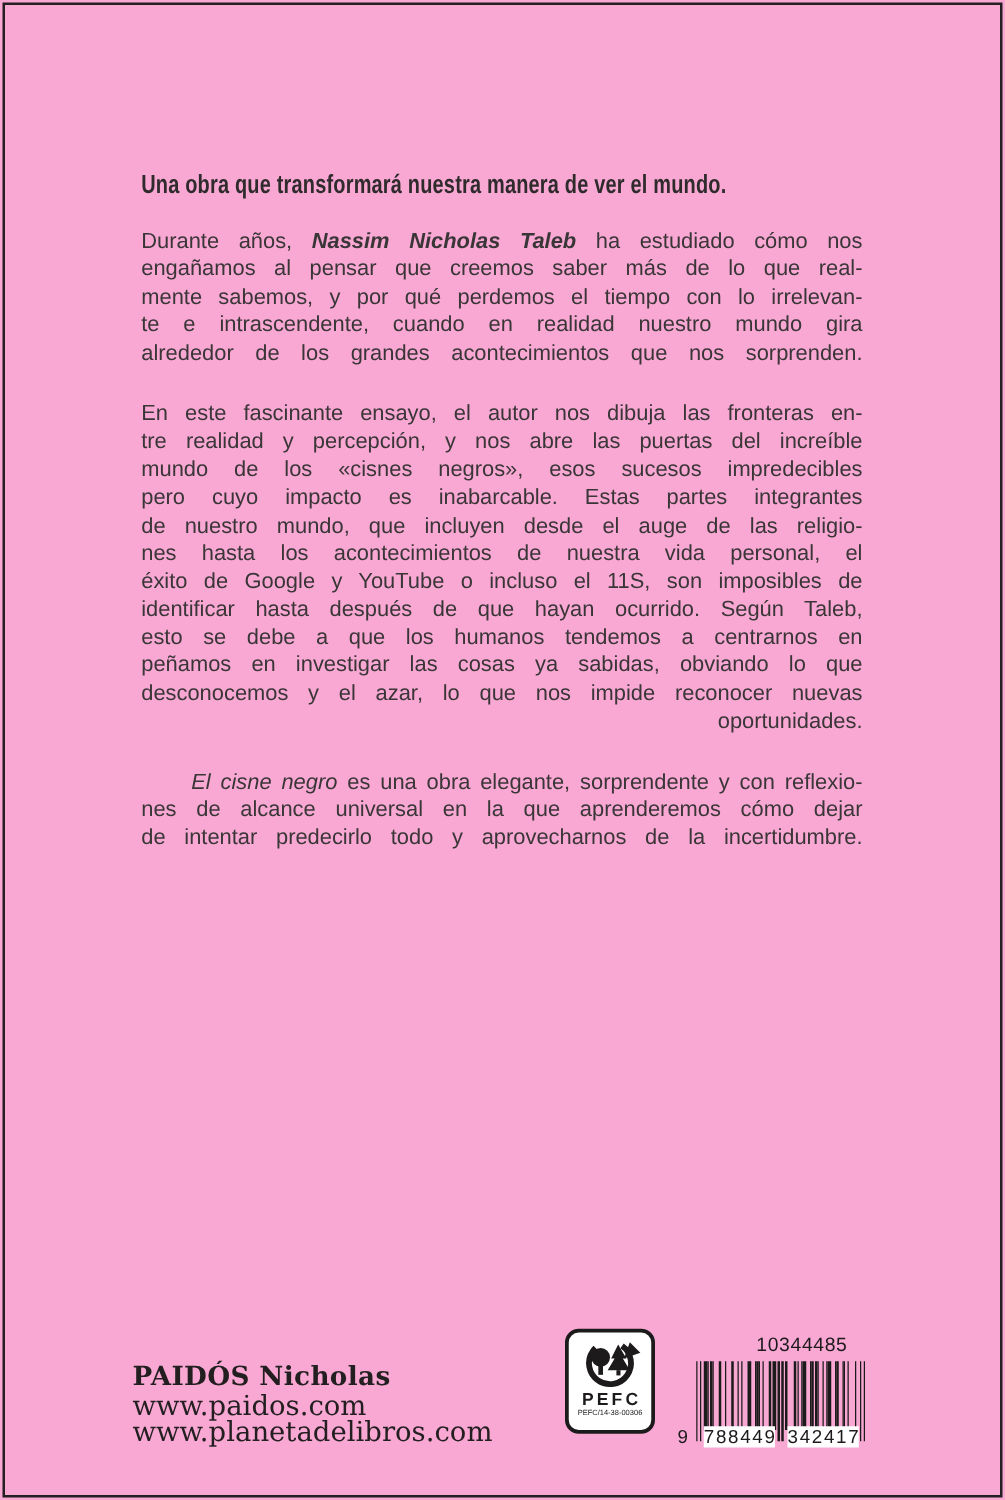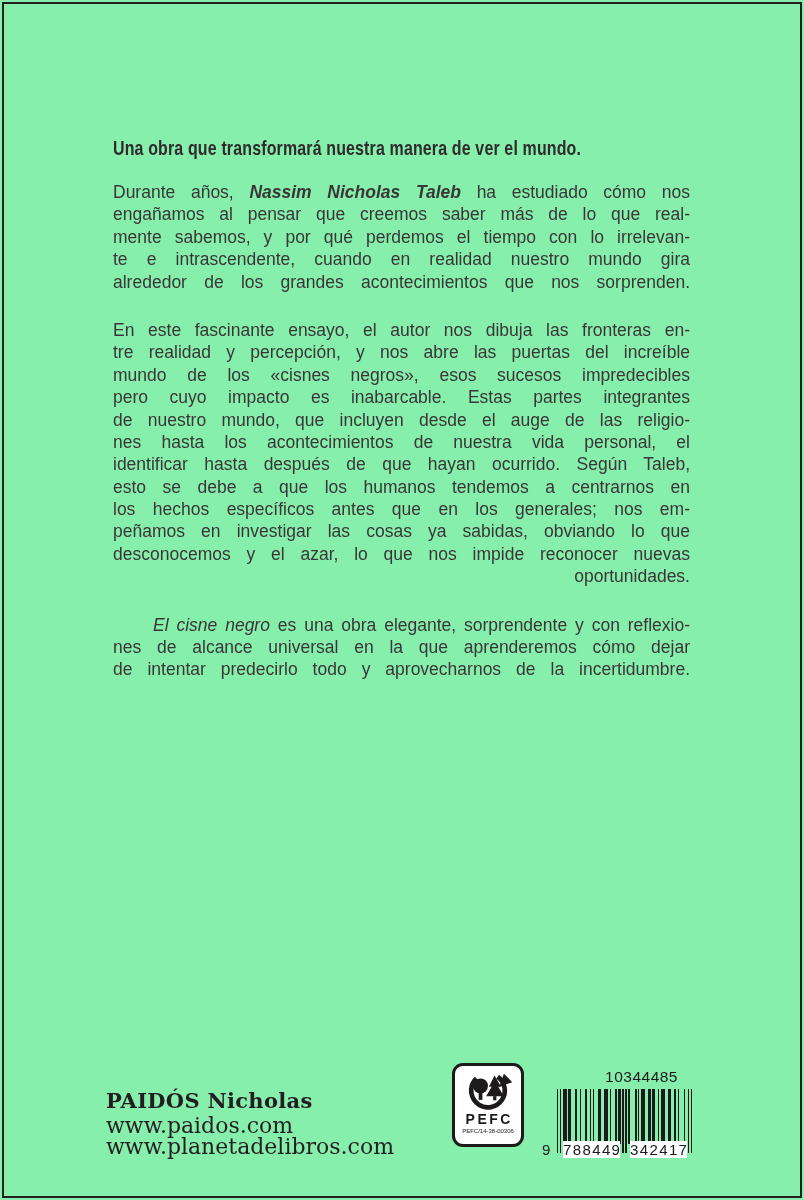--- a/index.html
+++ b/index.html
@@ -1,16 +1,16 @@
 <!DOCTYPE html>
 <html><head>
 <meta charset="utf-8">
 <style>
   html,body{margin:0;padding:0;background:#fff;}
-  .page{position:relative;width:804px;height:1200px;background:#86efac;overflow:hidden;
+  .page{position:relative;width:804px;height:1200px;background:#f9a8d4;overflow:hidden;
         font-family:"Liberation Sans",sans-serif;color:#393536;}
   .frame{position:absolute;inset:2px;border:2px solid #241f20;pointer-events:none;}
 
   .headline{position:absolute;left:113px;top:136px;font-size:21px;font-weight:700;color:#2f2b2c;
             white-space:nowrap;transform:scaleX(.76);transform-origin:left top;letter-spacing:.2px;}
 
   .bodytext{position:absolute;left:113px;top:181px;width:577px;font-size:17.5px;color:#3a3637;}
   .para + .para{margin-top:26px;}
   .line{height:22.4px;line-height:22.4px;white-space:nowrap;}
   .line.jl{text-align:justify;text-align-last:justify;white-space:normal;}
@@ -58,23 +58,23 @@
         <div class="line jl"><span>te e intrascendente, cuando en realidad nuestro mundo gira</span></div>
         <div class="line jl"><span>alrededor de los grandes acontecimientos que nos sorprenden.</span></div>
       </div>
       <div class="para">
         <div class="line jl"><span>En este fascinante ensayo, el autor nos dibuja las fronteras en-</span></div>
         <div class="line jl"><span>tre realidad y percepción, y nos abre las puertas del increíble</span></div>
         <div class="line jl"><span>mundo de los «cisnes negros», esos sucesos impredecibles</span></div>
         <div class="line jl"><span>pero cuyo impacto es inabarcable. Estas partes integrantes</span></div>
         <div class="line jl"><span>de nuestro mundo, que incluyen desde el auge de las religio-</span></div>
         <div class="line jl"><span>nes hasta los acontecimientos de nuestra vida personal, el</span></div>
+        <div class="line jl"><span>éxito de Google y YouTube o incluso el 11S, son imposibles de</span></div>
         <div class="line jl"><span>identificar hasta después de que hayan ocurrido. Según Taleb,</span></div>
         <div class="line jl"><span>esto se debe a que los humanos tendemos a centrarnos en</span></div>
-        <div class="line jl"><span>los hechos específicos antes que en los generales; nos em-</span></div>
         <div class="line jl"><span>peñamos en investigar las cosas ya sabidas, obviando lo que</span></div>
         <div class="line jl"><span>desconocemos y el azar, lo que nos impide reconocer nuevas</span></div>
         <div class="line cl"><span>oportunidades.</span></div>
       </div>
       <div class="para">
         <div class="line jl"><span class="i">El cisne negro</span><span> es una obra elegante, sorprendente y con reflexio-</span></div>
         <div class="line jl"><span>nes de alcance universal en la que aprenderemos cómo dejar</span></div>
         <div class="line jl"><span>de intentar predecirlo todo y aprovecharnos de la incertidumbre.</span></div>
       </div>
     </div>

